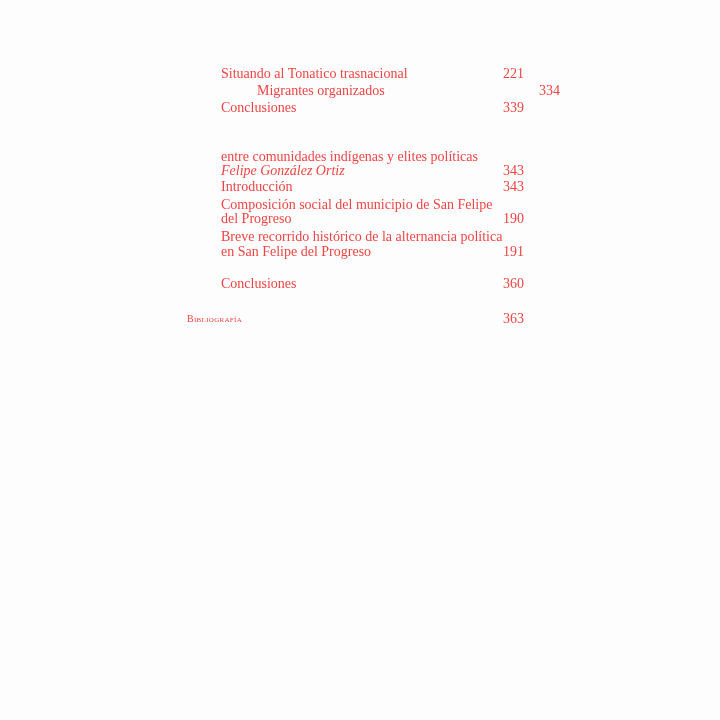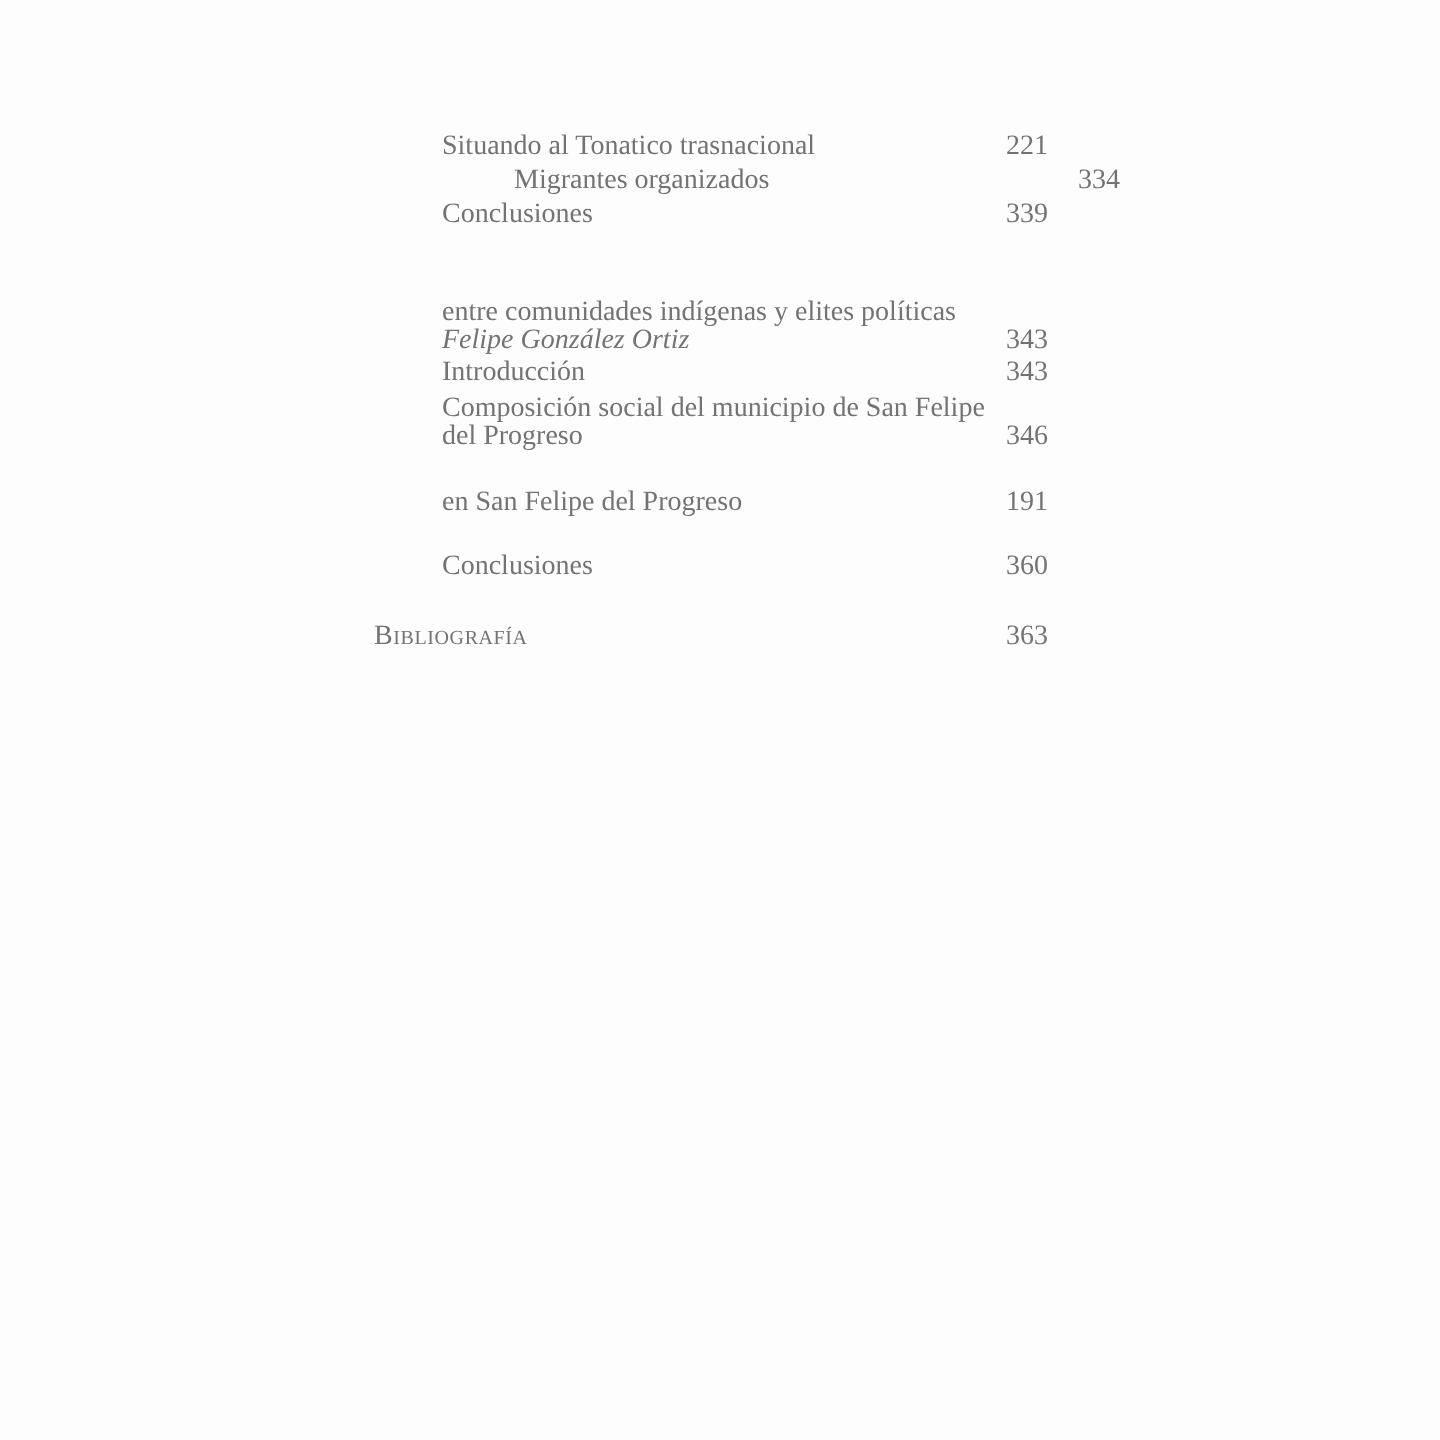--- a/index.html
+++ b/index.html
@@ -9,21 +9,21 @@
       height: 720px;
       background: #ffffff;
       overflow: hidden;
     }
     .page {
       position: relative;
       width: 720px;
       height: 720px;
       background: #fdfdfd;
       font-family: "Liberation Serif", "DejaVu Serif", serif;
-      color: #737373;
+      color: #ef4444;
       font-size: 14px;
     }
     .line {
       position: absolute;
       left: 0;
       width: 720px;
       height: 17px;
       line-height: 17px;
       white-space: nowrap;
     }
@@ -36,21 +36,21 @@
       right: 196px;
       text-align: right;
       white-space: nowrap;
     }
     .lvl0 { left: 187px; }
     .lvl1 { left: 221px; }
     .italic { font-style: italic; }
     .smallcaps {
       font-variant: small-caps;
       letter-spacing: 0.3px;
-      font-size: 14px;
+      font-size: 10px;
     }
   </style>
 </head>
 <body>
 
 <div class="page">
 
   <div class="line" style="top:65px;">
     <span class="text lvl1">Situando al Tonatico trasnacional</span>
     <span class="num">221</span>
@@ -81,23 +81,26 @@
     <span class="text lvl1">Introducción</span>
     <span class="num">343</span>
   </div>
 
   <div class="line" style="top:196px;">
     <span class="text lvl1">Composición social del municipio de San Felipe</span>
   </div>
 
   <div class="line" style="top:210px;">
     <span class="text lvl1">del Progreso</span>
-    <span class="num">346</span>
+    <span class="num">190</span>
   </div>
 
+  <div class="line" style="top:228px;">
+    <span class="text lvl1">Breve recorrido histórico de la alternancia política</span>
+  </div>
 
   <div class="line" style="top:243px;">
     <span class="text lvl1">en San Felipe del Progreso</span>
     <span class="num">191</span>
   </div>
 
 
   <div class="line" style="top:275px;">
     <span class="text lvl1">Conclusiones</span>
     <span class="num">360</span>

